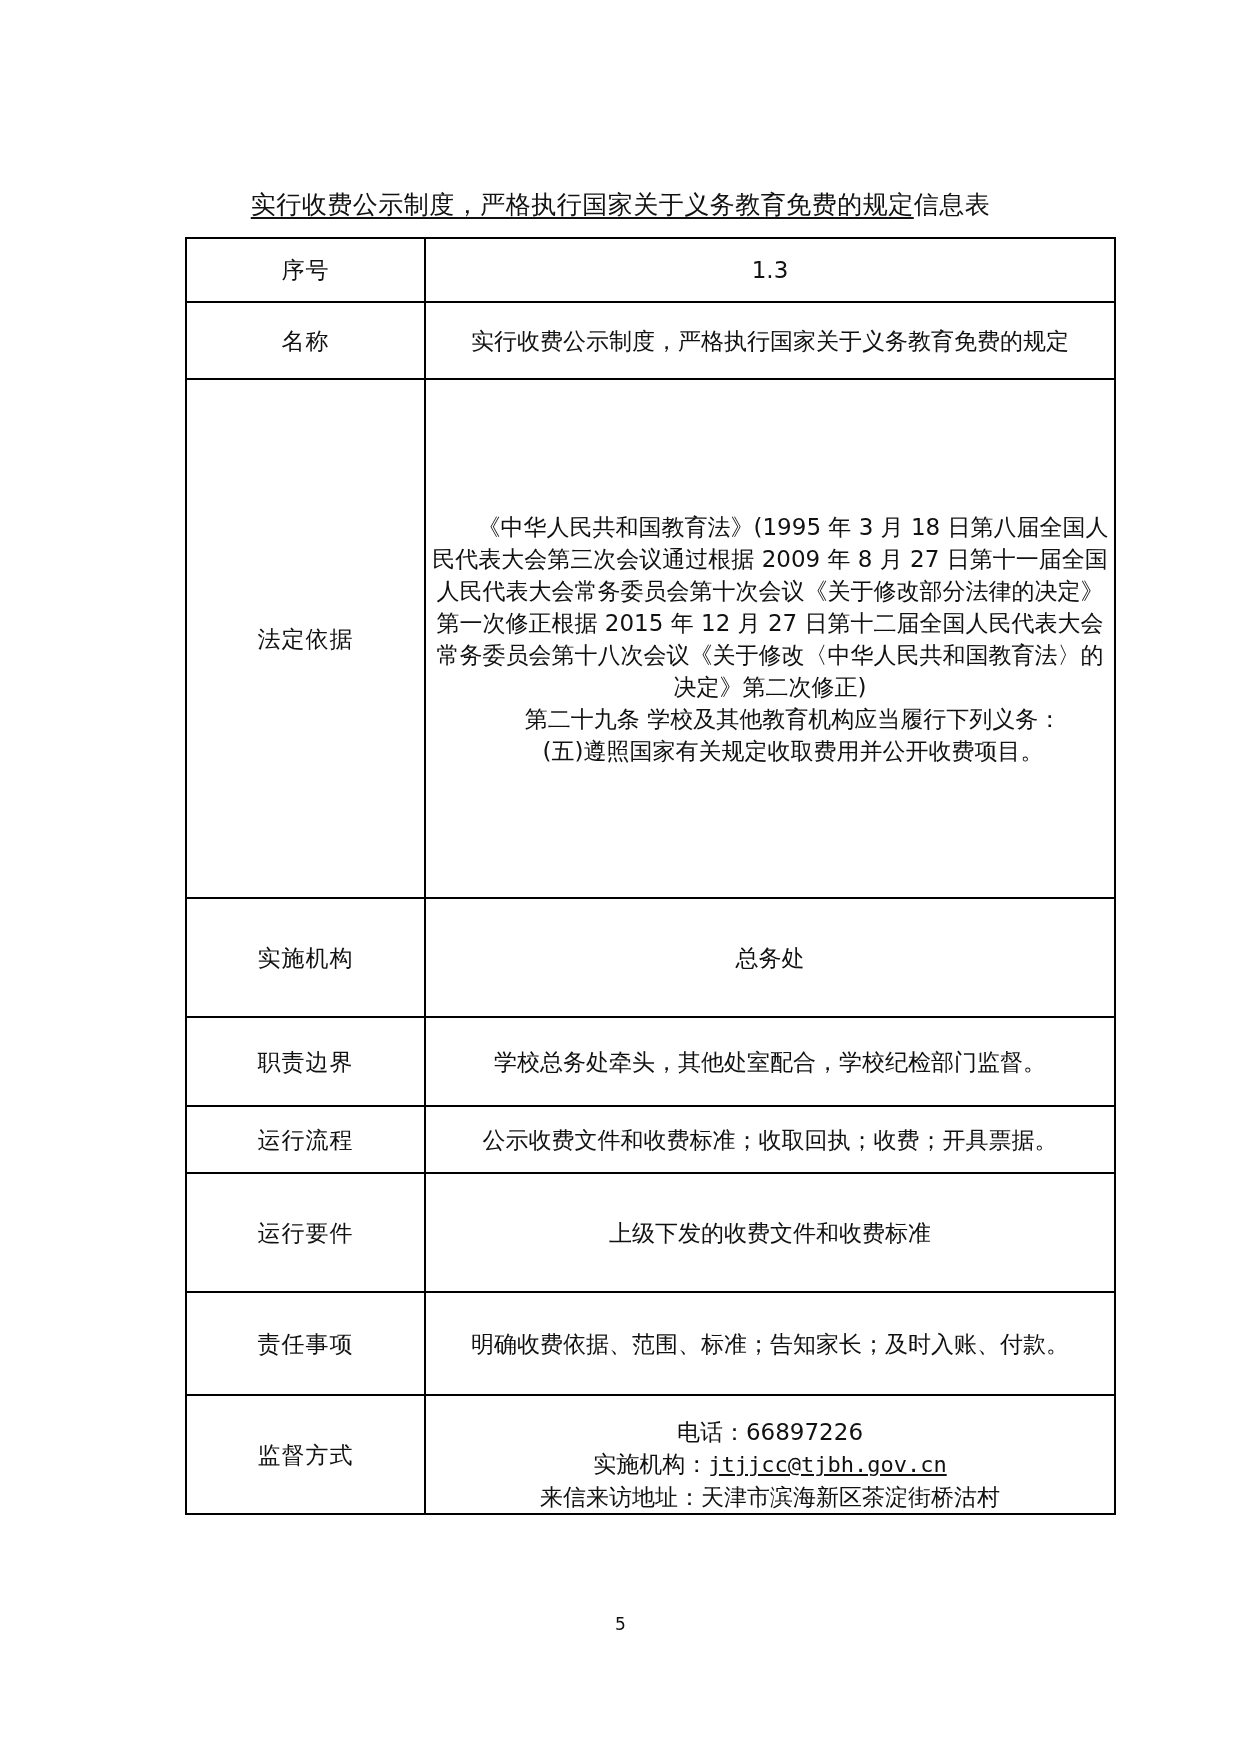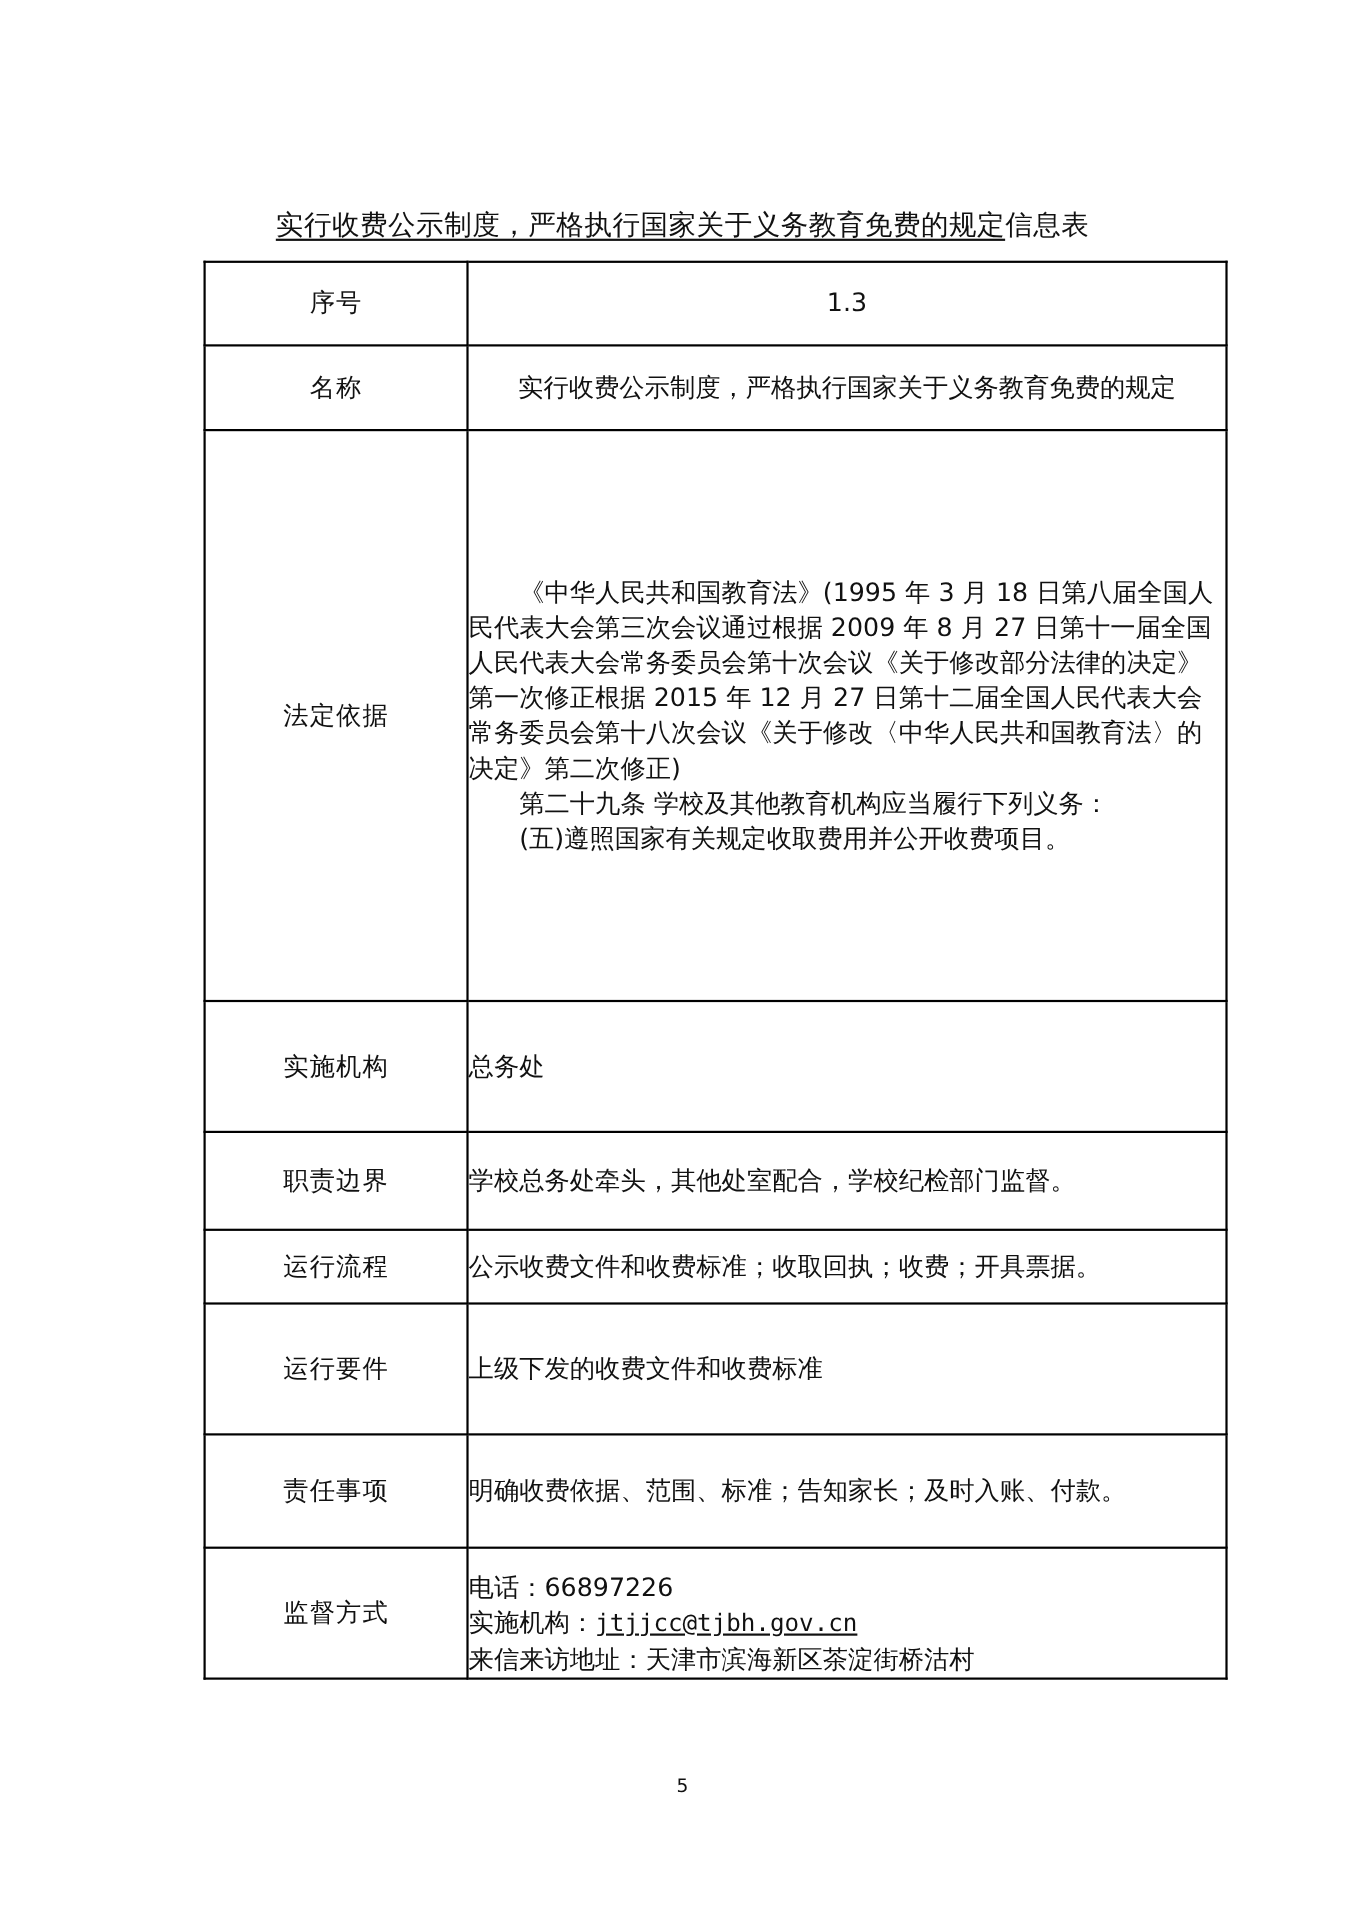--- a/index.html
+++ b/index.html
@@ -18,42 +18,42 @@
     table.info {
       position: absolute; left: 185px; top: 237px;
       width: 931px; border-collapse: collapse; table-layout: fixed;
       font-family: "DejaVu Sans", "Liberation Sans", sans-serif;
     }
     table.info td {
       border: 2px solid #000000; padding: 0; vertical-align: middle;
       font-size: 23px; line-height: 32px;
     }
     td.label { width: 237px; text-align: center; letter-spacing: 1px; }
-    td.val { padding: 0 10px 0 12px; }
+    td.val { padding: 0 10px 0 12px; text-align: center; }
     td.center { text-align: center; }
     td.indent { padding-left: 56px; }
     .para { text-indent: 46px; margin: 0; }
     .line { margin: 0; display: block; }
     .legal-wrap { padding: 96px 0 0 0; height: 422px; box-sizing: content-box; vertical-align: top; }
     .page-num {
       position: absolute; left: 0; top: 1614px; width: 1241px; text-align: center;
       font-size: 17px; font-family: "DejaVu Sans", "Liberation Sans", sans-serif;
     }
     .mono { font-family: "DejaVu Sans Mono", "Liberation Mono", monospace; font-size: 22px; text-decoration: underline; }
   </style>
 </head>
 <body>
 
 <div class="title">
   <span class="u">实行收费公示制度，严格执行国家关于义务教育免费的规定</span><span>信息表</span>
 </div>
 
 <table class="info">
   <tbody>
-      <tr style="height:76px;">
+      <tr style="height:64px;">
     <td class="label">序号</td>
     <td class="val center">1.3</td>
   </tr>
   <tr style="height:77px;">
     <td class="label">名称</td>
     <td class="val center">实行收费公示制度，严格执行国家关于义务教育免费的规定</td>
   </tr>
   <tr style="height:519px;">
     <td class="label">法定依据</td>
     <td class="val legal-wrap">

